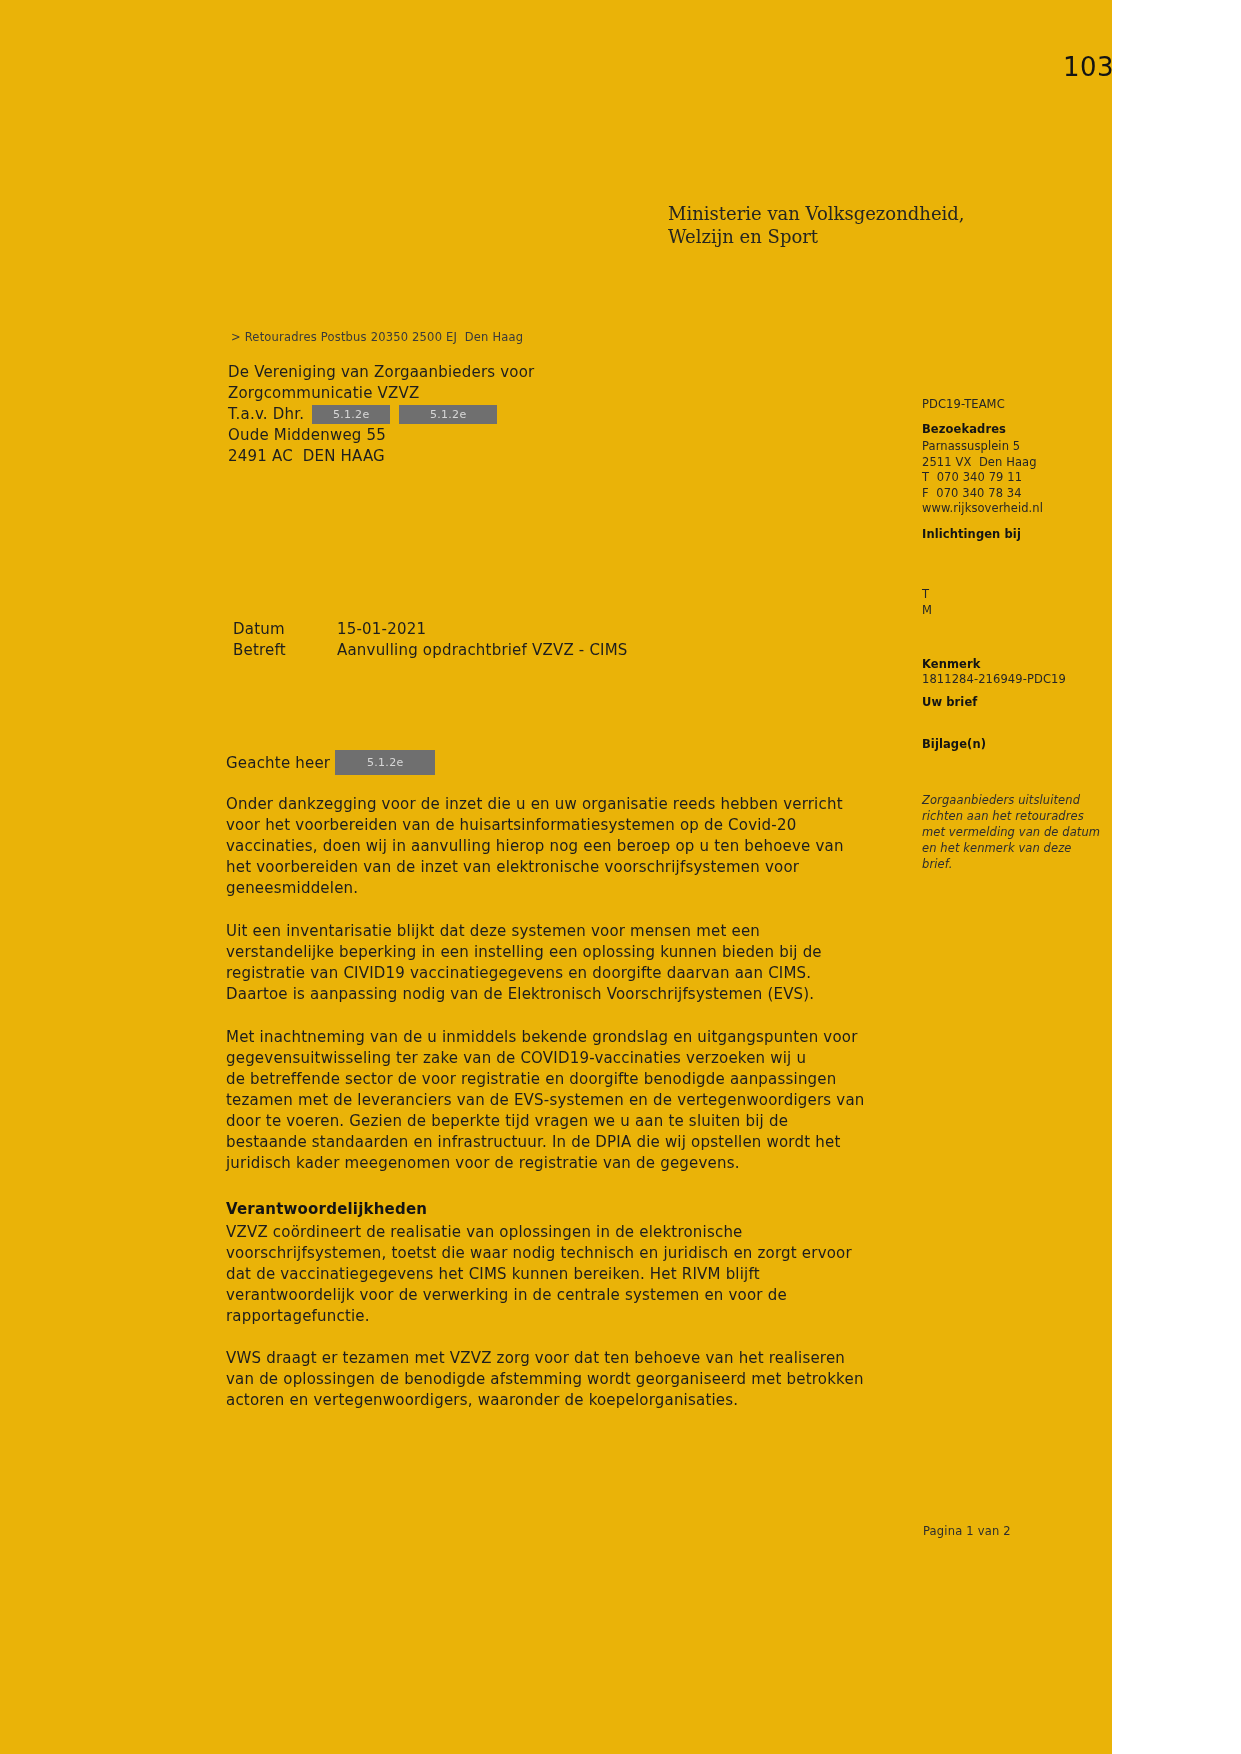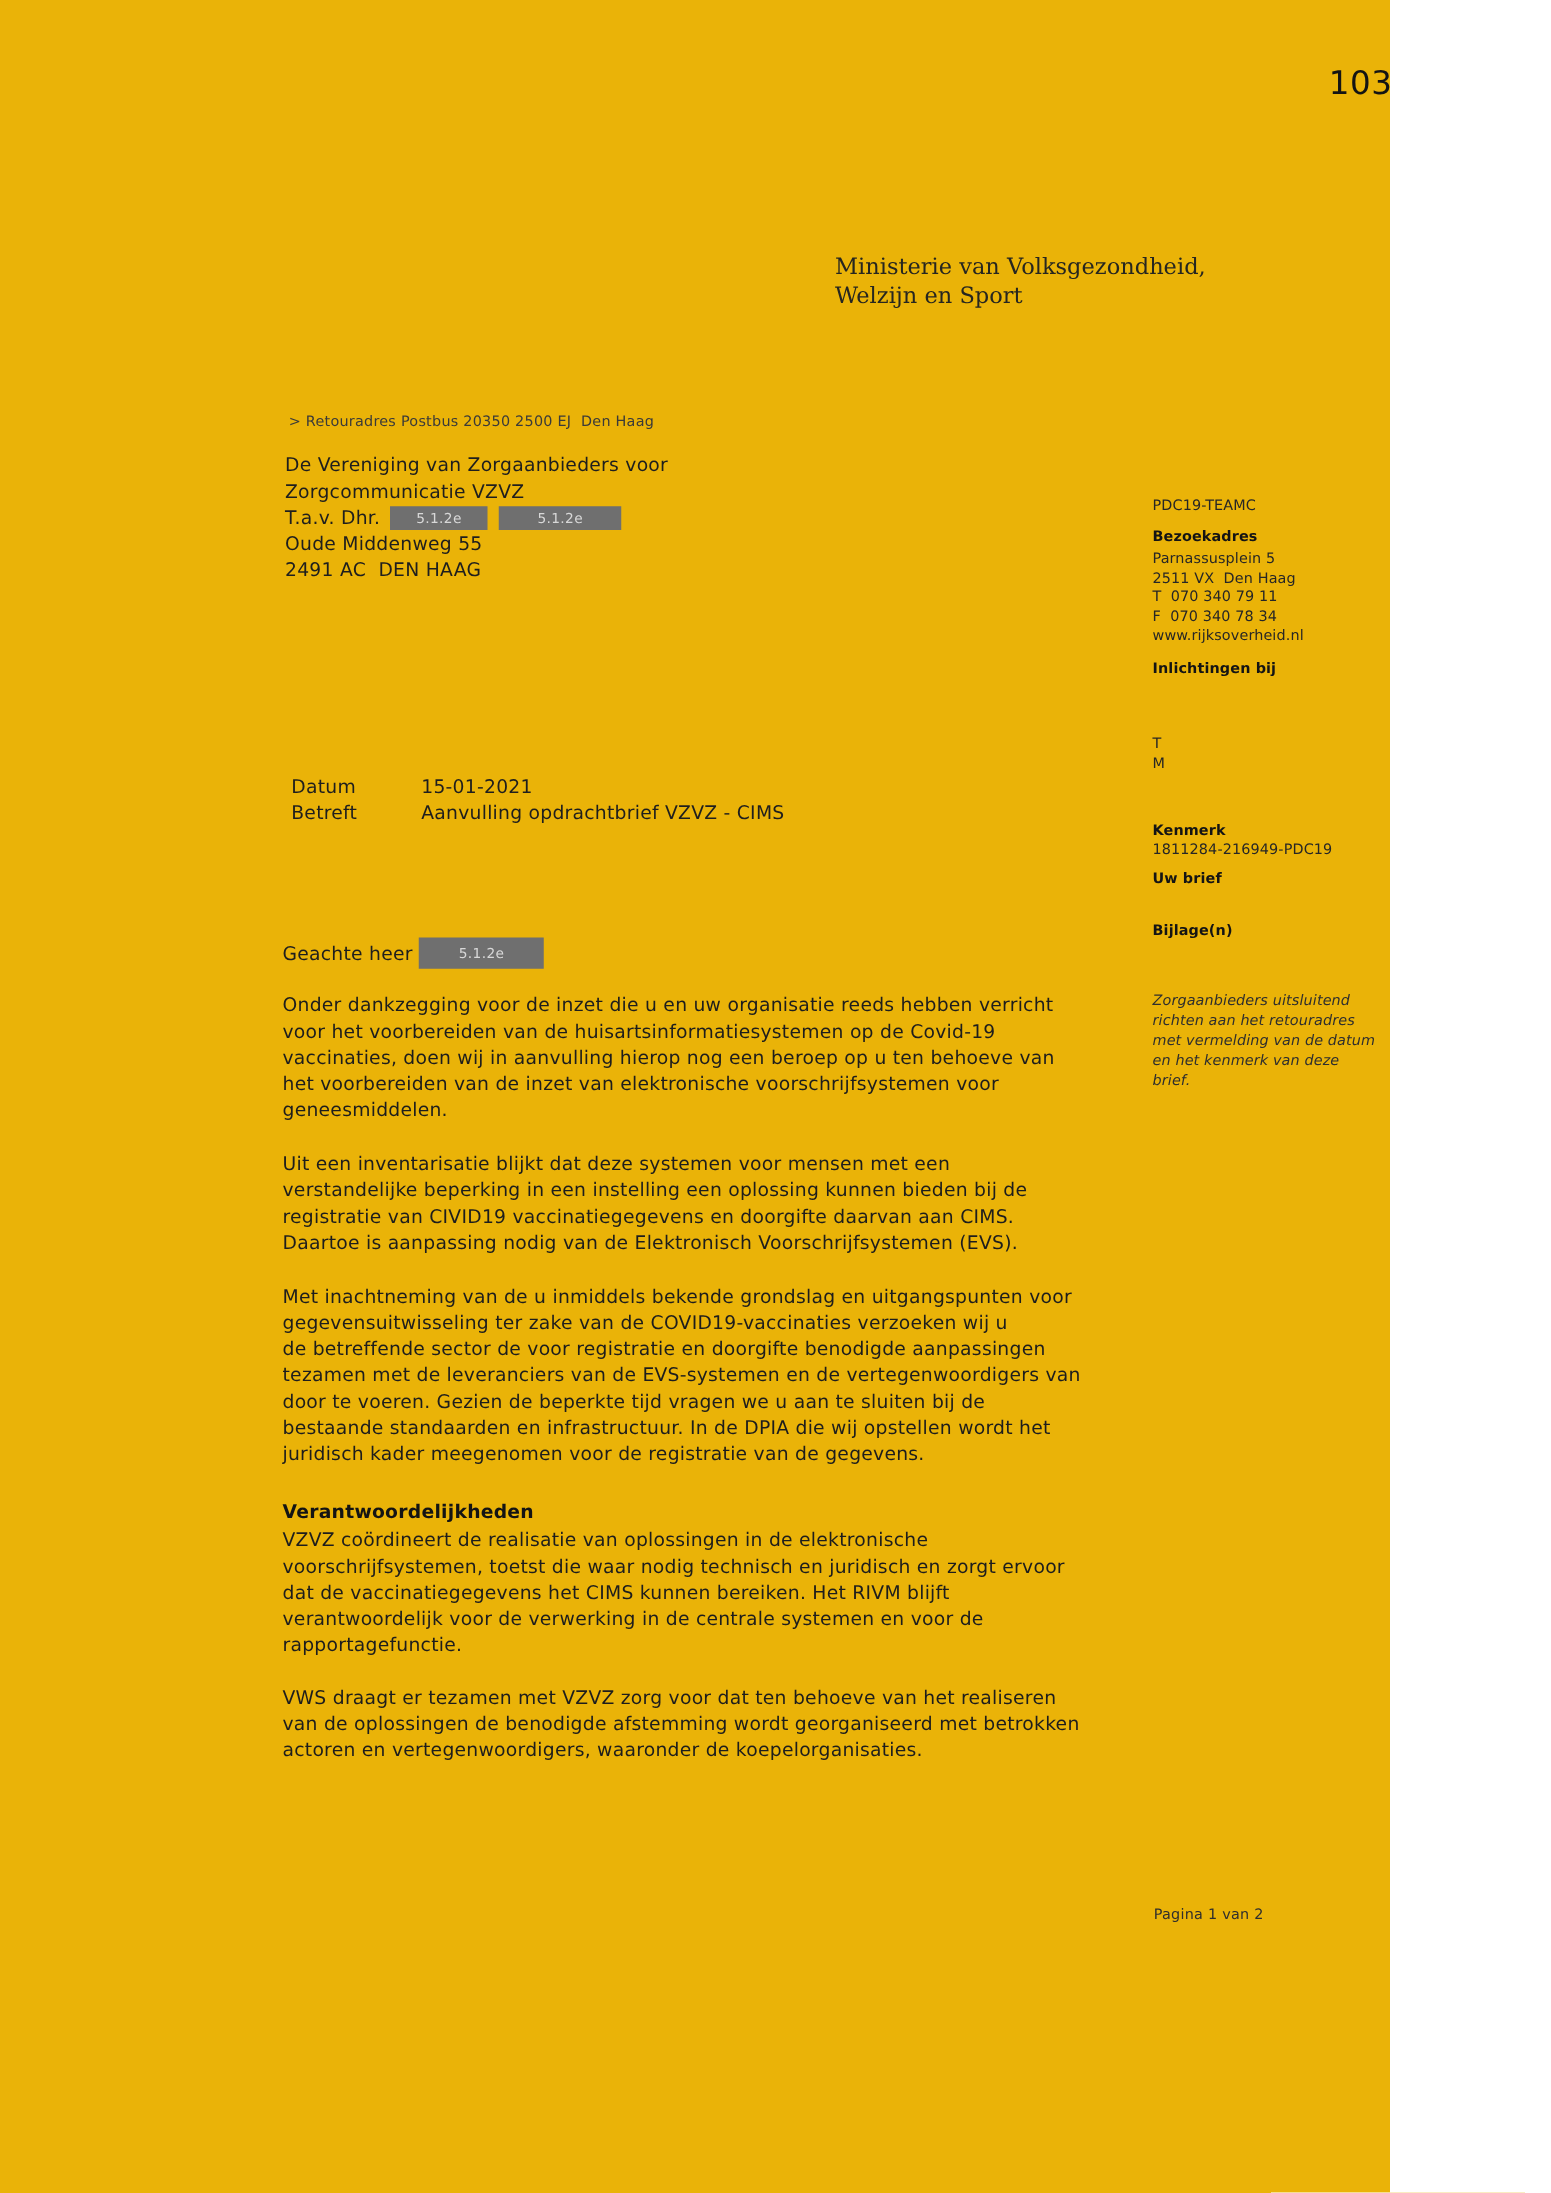--- a/index.html
+++ b/index.html
@@ -159,21 +159,21 @@
       <div>brief.</div>
     </div>
 
   <div class="abs salutation">
     <span>Geachte heer</span>
     <span class="redaction sal-box">5.1.2e</span>
   </div>
 
   <div class="abs para p1">
       <div>Onder dankzegging voor de inzet die u en uw organisatie reeds hebben verricht</div>
-      <div>voor het voorbereiden van de huisartsinformatiesystemen op de Covid-19</div>
+      <div>voor het voorbereiden van de huisartsinformatiesystemen op de Covid-20</div>
       <div>vaccinaties, doen wij in aanvulling hierop nog een beroep op u ten behoeve van</div>
       <div>het voorbereiden van de inzet van elektronische voorschrijfsystemen voor</div>
       <div>geneesmiddelen.</div>
     </div>
   <div class="abs para p2">
       <div>Uit een inventarisatie blijkt dat deze systemen voor mensen met een</div>
       <div>verstandelijke beperking in een instelling een oplossing kunnen bieden bij de</div>
       <div>registratie van CIVID19 vaccinatiegegevens en doorgifte daarvan aan CIMS.</div>
       <div>Daartoe is aanpassing nodig van de Elektronisch Voorschrijfsystemen (EVS).</div>
     </div>

